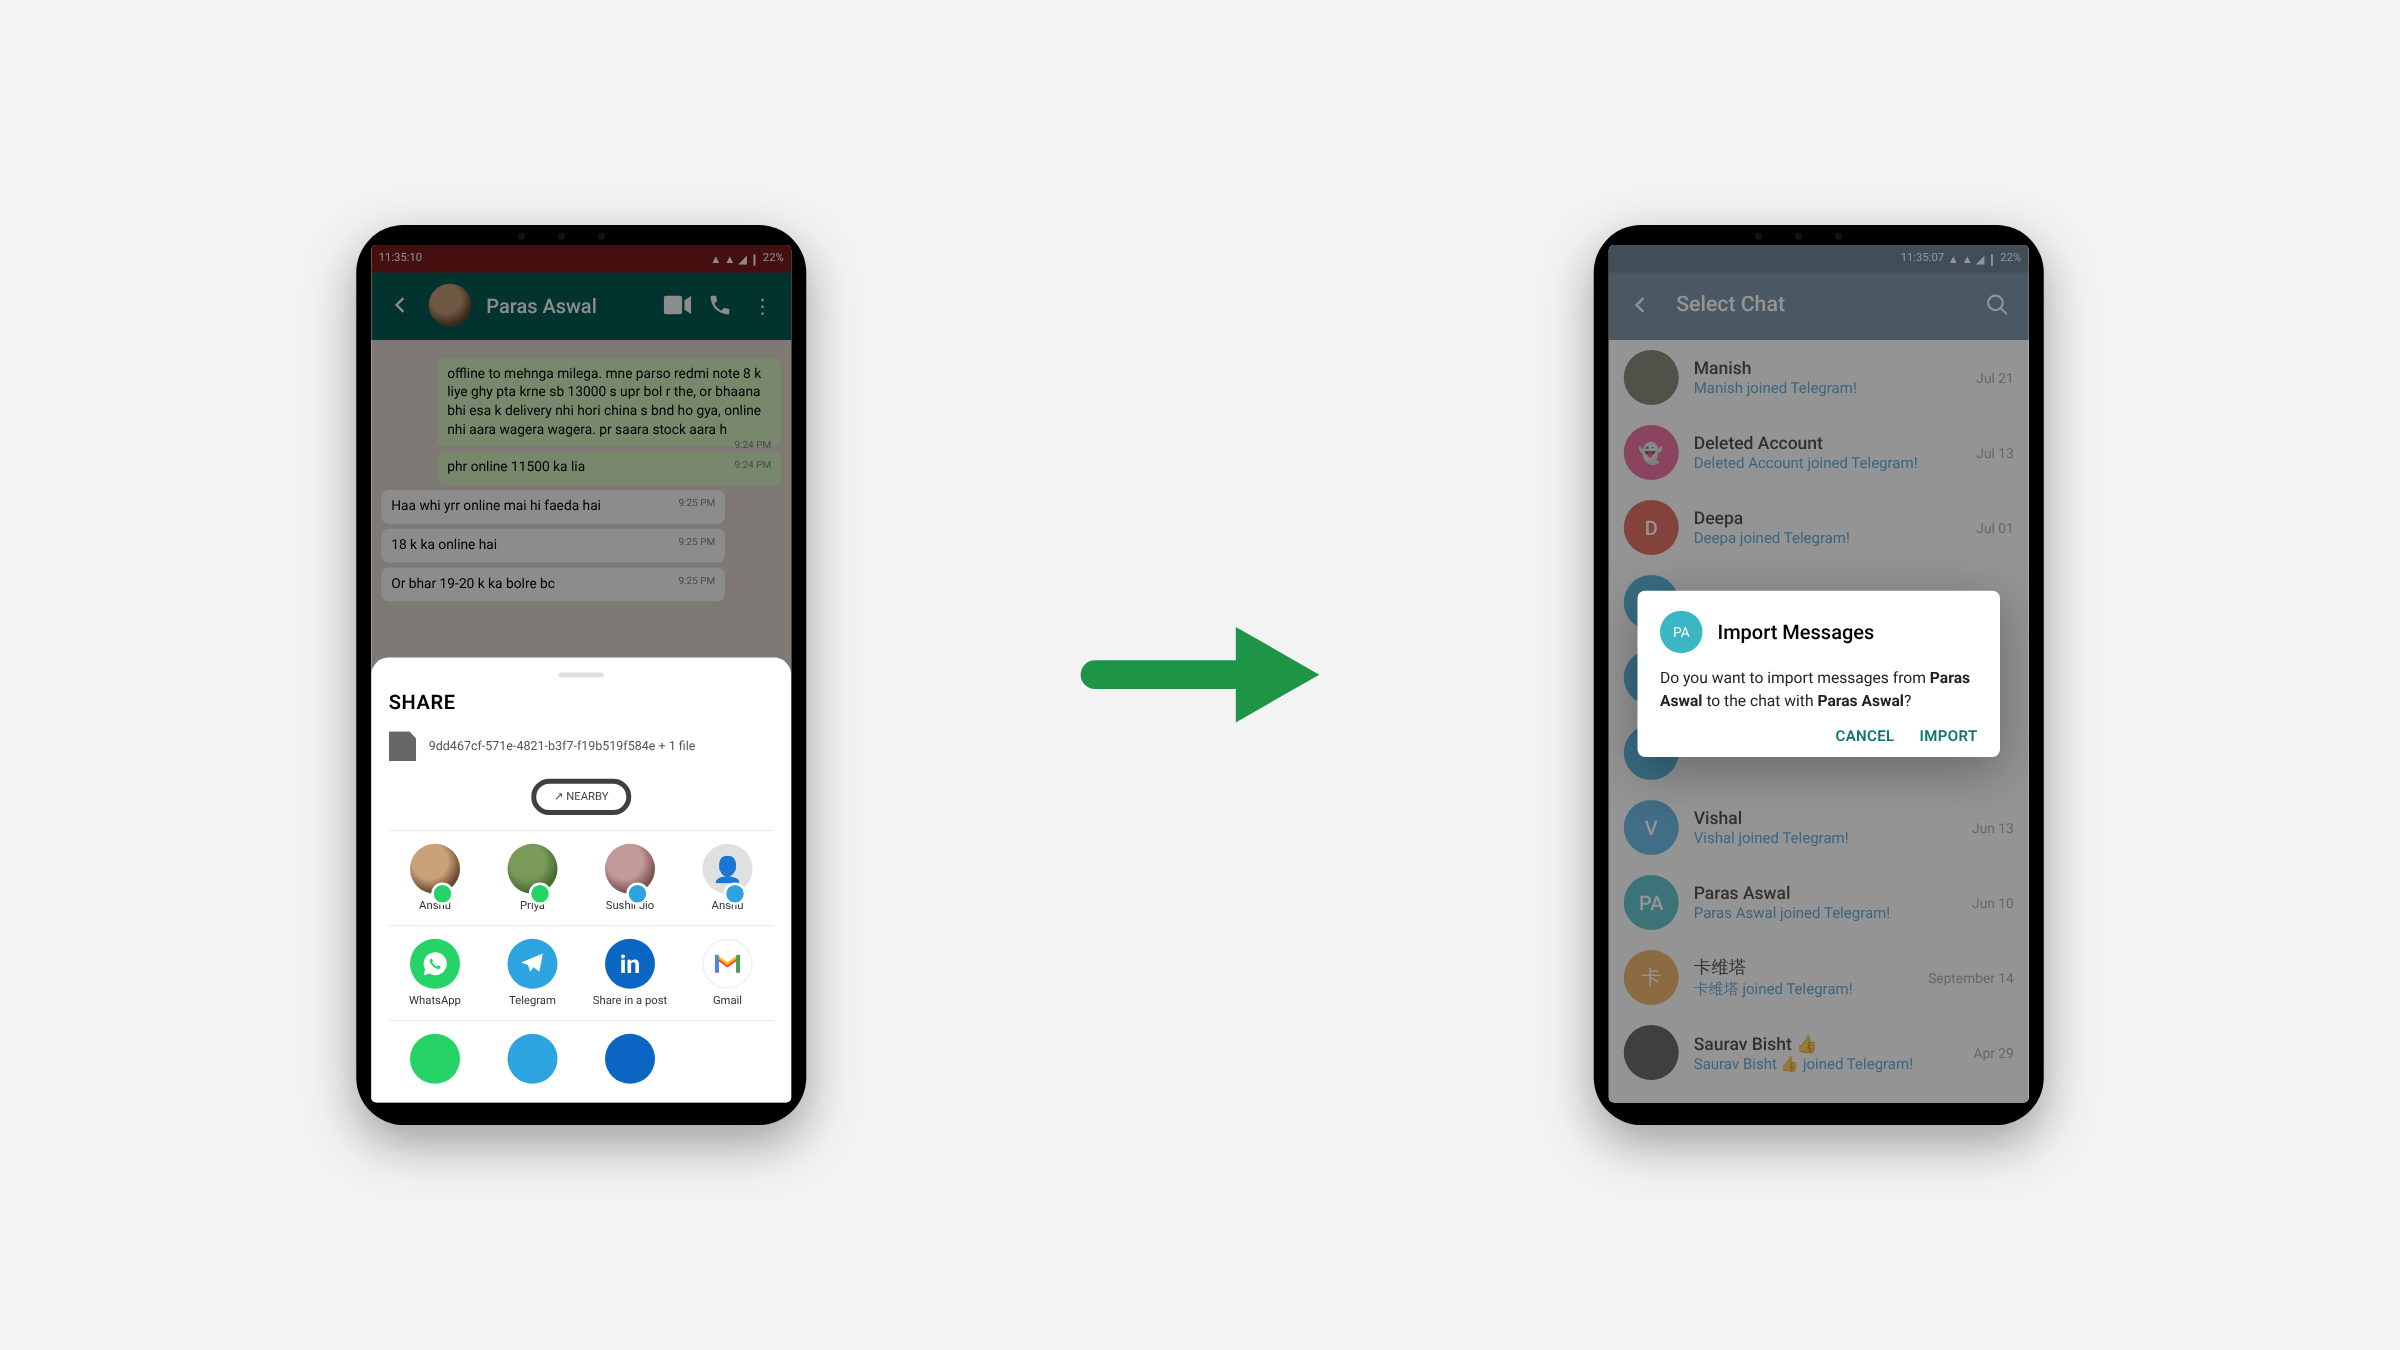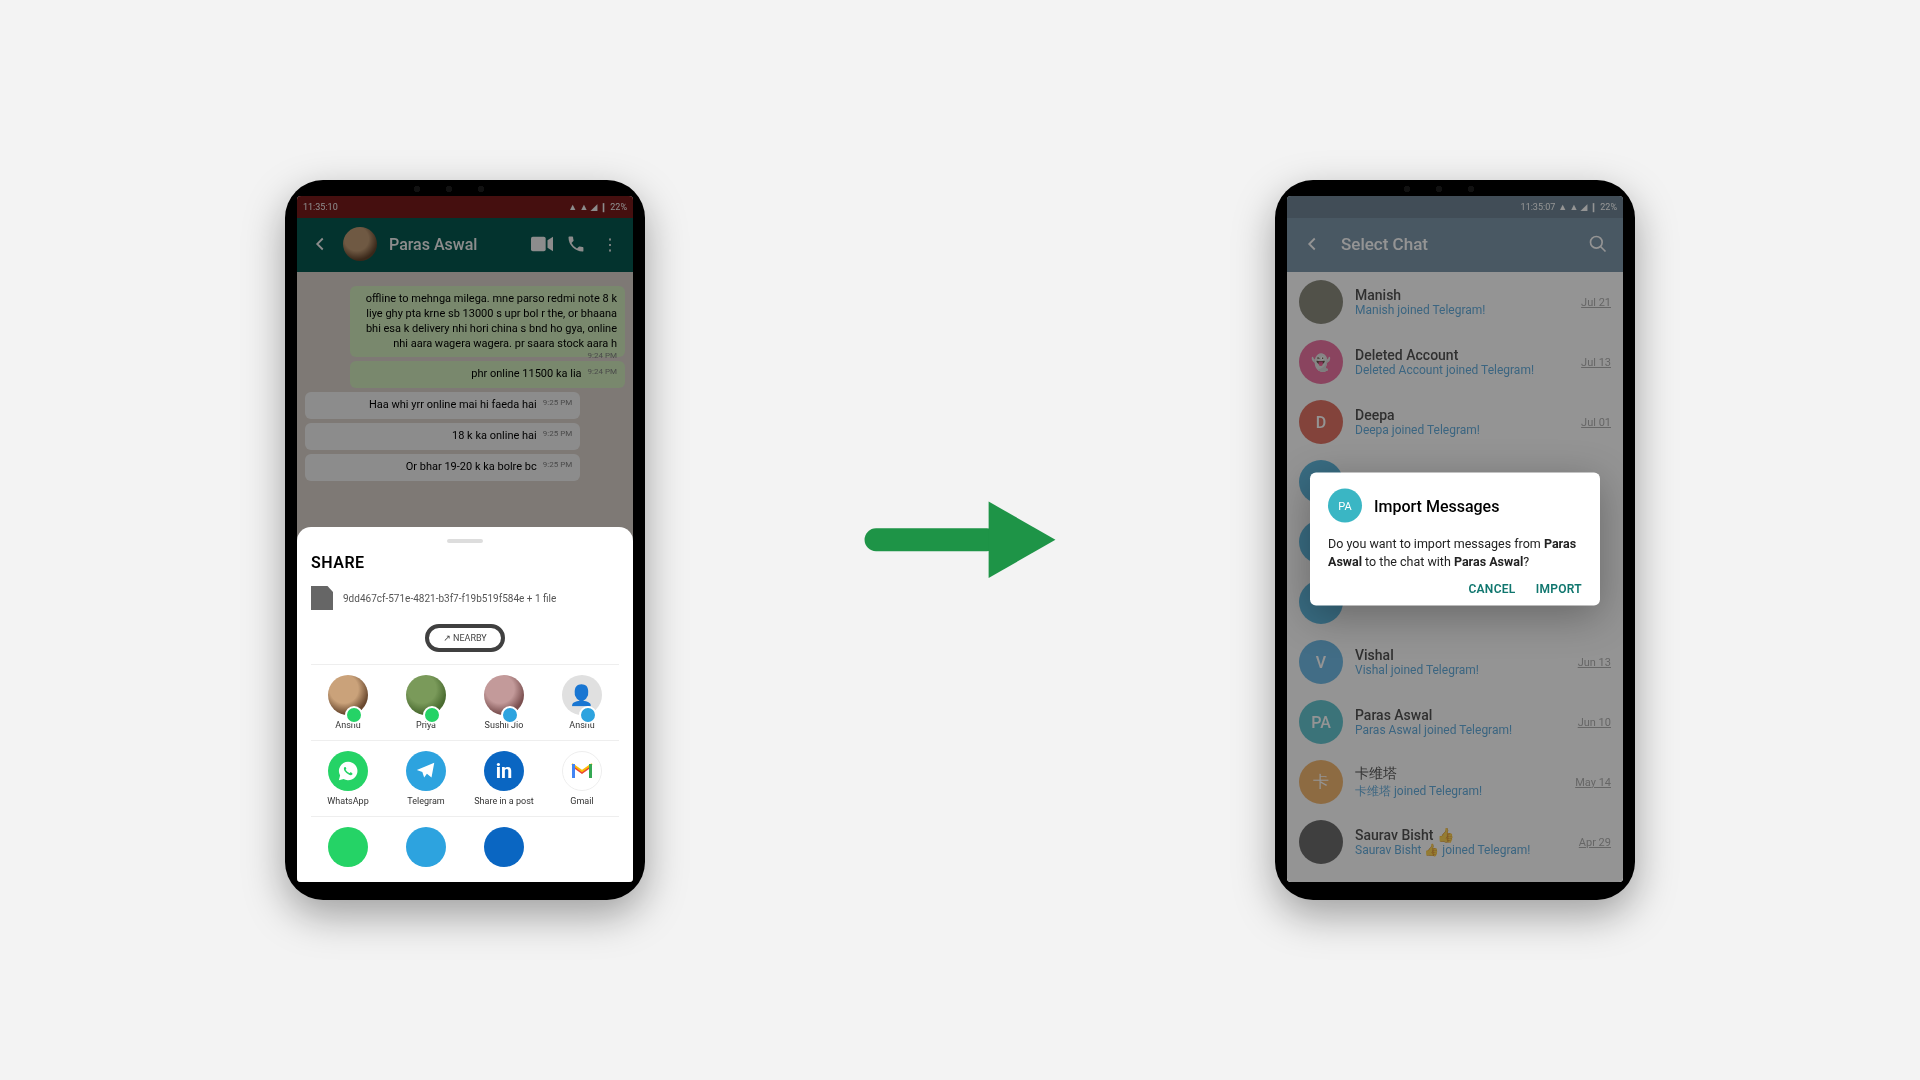--- a/index.html
+++ b/index.html
@@ -101,21 +101,20 @@
   font-size: 11px;
 }
 .bubble {
   background:#dcf8c6;
   border-radius:6px;
   padding:6px 8px;
   margin: 4px 0;
   max-width: 86%;
   line-height:1.35;
   position:relative;
-  text-align:right;
 }
 .bubble.in { background:#fff; margin-right:auto; }
 .bubble.out{ margin-left:auto; }
 .time-s { font-size:8px; color:#888; margin-left:6px; float:right; }
 
 
 .dimmer {
   position:absolute; inset:0;
   background: rgba(0,0,0,.45);
   z-index:10;
@@ -207,21 +206,21 @@
   gap: 12px;
 }
 .chat-row .av {
   width: 44px; height:44px; border-radius:50%;
   display:flex; align-items:center; justify-content:center;
   color:#fff; font-size:16px; font-weight:500;
 }
 .chat-row .txt { flex-grow:1; overflow:hidden;}
 .chat-row .txt .nm { font-size:14px; font-weight:500; color:#222; }
 .chat-row .txt .sub { font-size:12px; color:#3a97d4; white-space:nowrap; overflow:hidden; text-overflow:ellipsis;}
-.chat-row .dt { font-size:11px; color:#999;text-decoration:underline; }
+.chat-row .dt { font-size:11px; color:#999; }
 
 
 .dialog {
   position:absolute;
   left:50%; top:50%;
   transform: translate(-50%,-50%);
   width: 290px;
   background:#fff;
   border-radius: 6px;
   z-index:30;
@@ -476,21 +475,21 @@
               <div class="sub">Paras Aswal joined Telegram!</div>
             </div>
             <div class="dt">Jun 10</div>
           </div>
           <div class="chat-row">
             <div class="av" style="background:#f0a44b">卡</div>
             <div class="txt">
               <div class="nm">卡维塔</div>
               <div class="sub">卡维塔 joined Telegram!</div>
             </div>
-            <div class="dt">May 14</div>
+            <div class="dt">September 14</div>
           </div>
           <div class="chat-row">
             <div class="av" style="background:#444"></div>
             <div class="txt">
               <div class="nm">Saurav Bisht 👍</div>
               <div class="sub">Saurav Bisht 👍 joined Telegram!</div>
             </div>
             <div class="dt">Apr 29</div>
           </div>
         </div>

